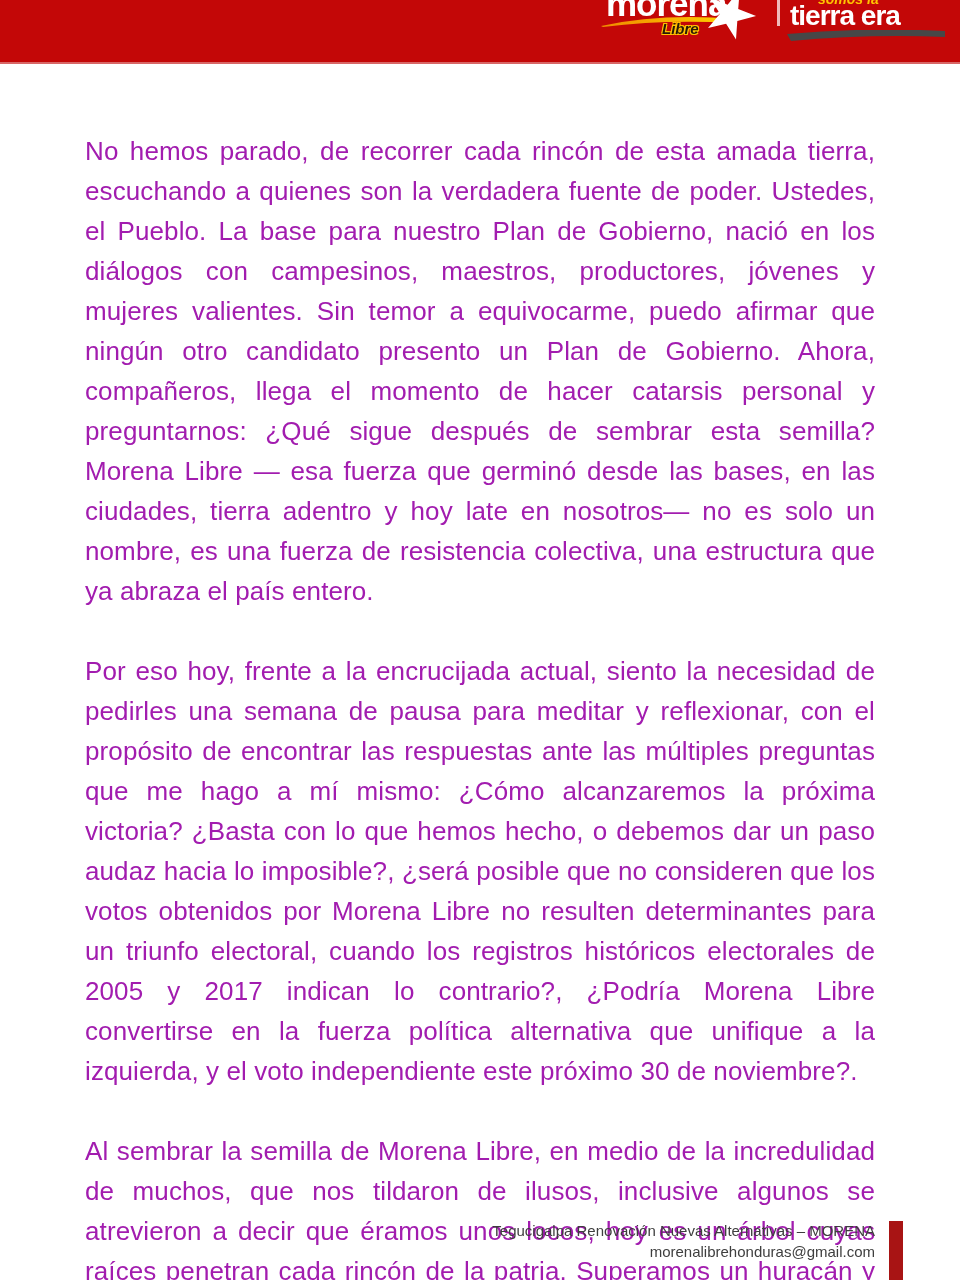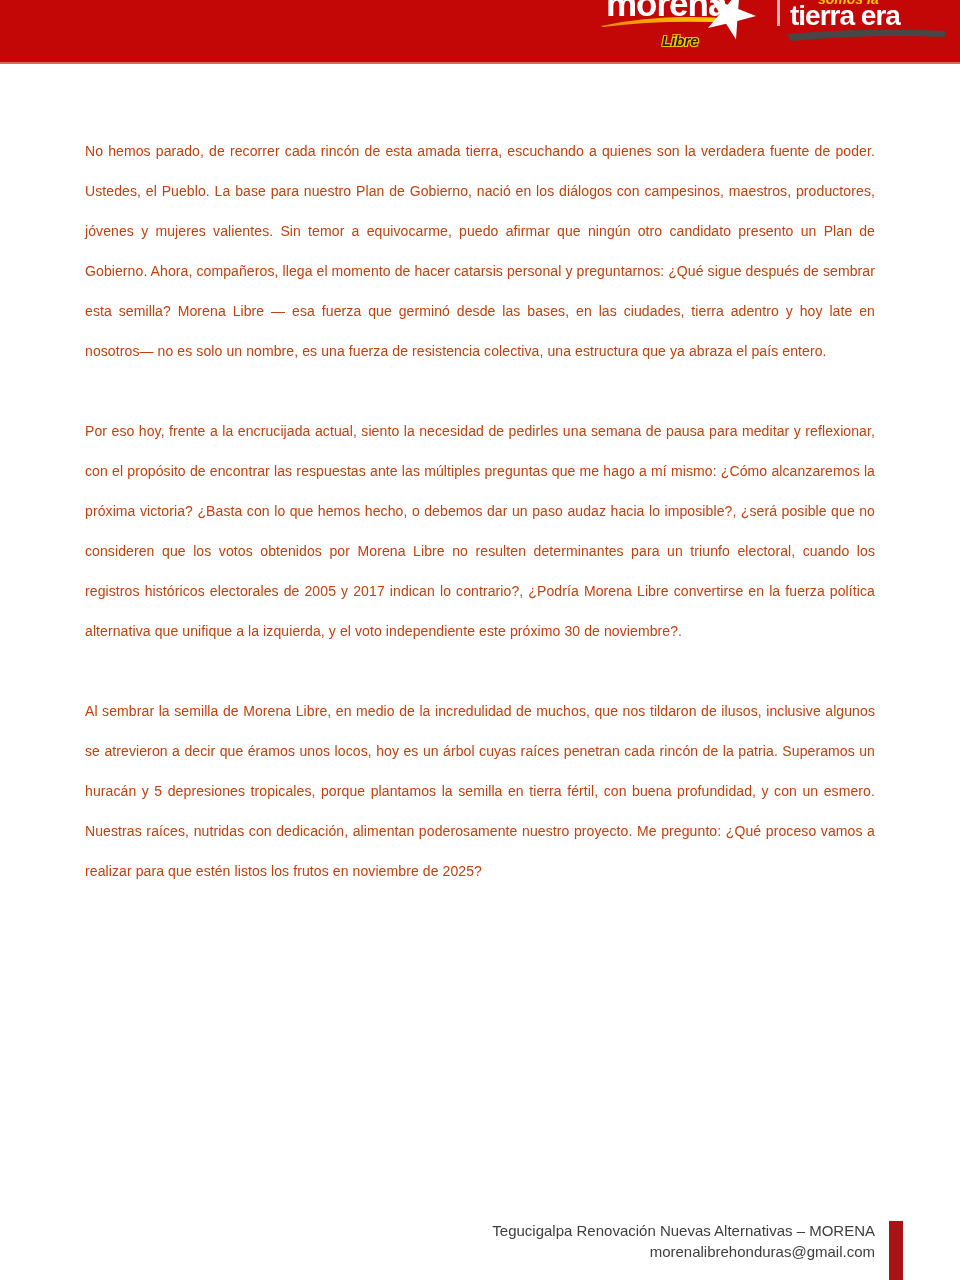--- a/index.html
+++ b/index.html
@@ -24,21 +24,21 @@
     width: 100%; height: 2px; background: #e9b6b6; opacity: .55;
   }
   .logo { position: absolute; top: 0; left: 0; width: 960px; height: 64px; }
   .morena {
     position: absolute; left: 606px; top: -16px;
     font-size: 35px; font-weight: bold; letter-spacing: -1px;
     color: #ffffff;
   }
   .swoosh-yellow { position: absolute; left: 601px; top: 17px; }
   .libre {
-    position: absolute; left: 662px; top: 32px;
+    position: absolute; left: 662px; top: 20px;
     font-size: 15px; font-weight: bold; font-style: italic;
     color: #2a1a06;
     text-shadow: 1px 1px 0 #ffc400, -1px -1px 0 #ffc400, 1px -1px 0 #ffc400, -1px 1px 0 #ffc400;
   }
   .star {
     position: absolute; left: 704px; top: -12px;
     width: 52px; height: 52px; background: #ffffff;
     clip-path: polygon(50% 0%, 61% 35%, 98% 35%, 68% 57%, 79% 91%, 50% 70%, 21% 91%, 32% 57%, 2% 35%, 39% 35%);
     transform: rotate(22deg);
   }
@@ -57,23 +57,23 @@
     color: #ffffff;
   }
   .swoosh-dark { position: absolute; left: 787px; top: 30px; }
 
   
   .content {
     position: absolute; left: 85px; top: 131px; width: 790px;
   }
   .content p {
     margin: 0 0 40px 0;
-    font-size: 14px; line-height: 40px; letter-spacing: 0.1px;
+    font-size: 26px; line-height: 40px; letter-spacing: 0.1px;
     text-align: justify;
-    color: #c2410c;
+    color: #a21caf;
   }
 
   
   .footer-text {
     position: absolute; right: 85px; top: 1221px;
     text-align: right;
     font-size: 15px; line-height: 20.5px;
     color: #3e3e3e;
   }
   .footer-bar {

